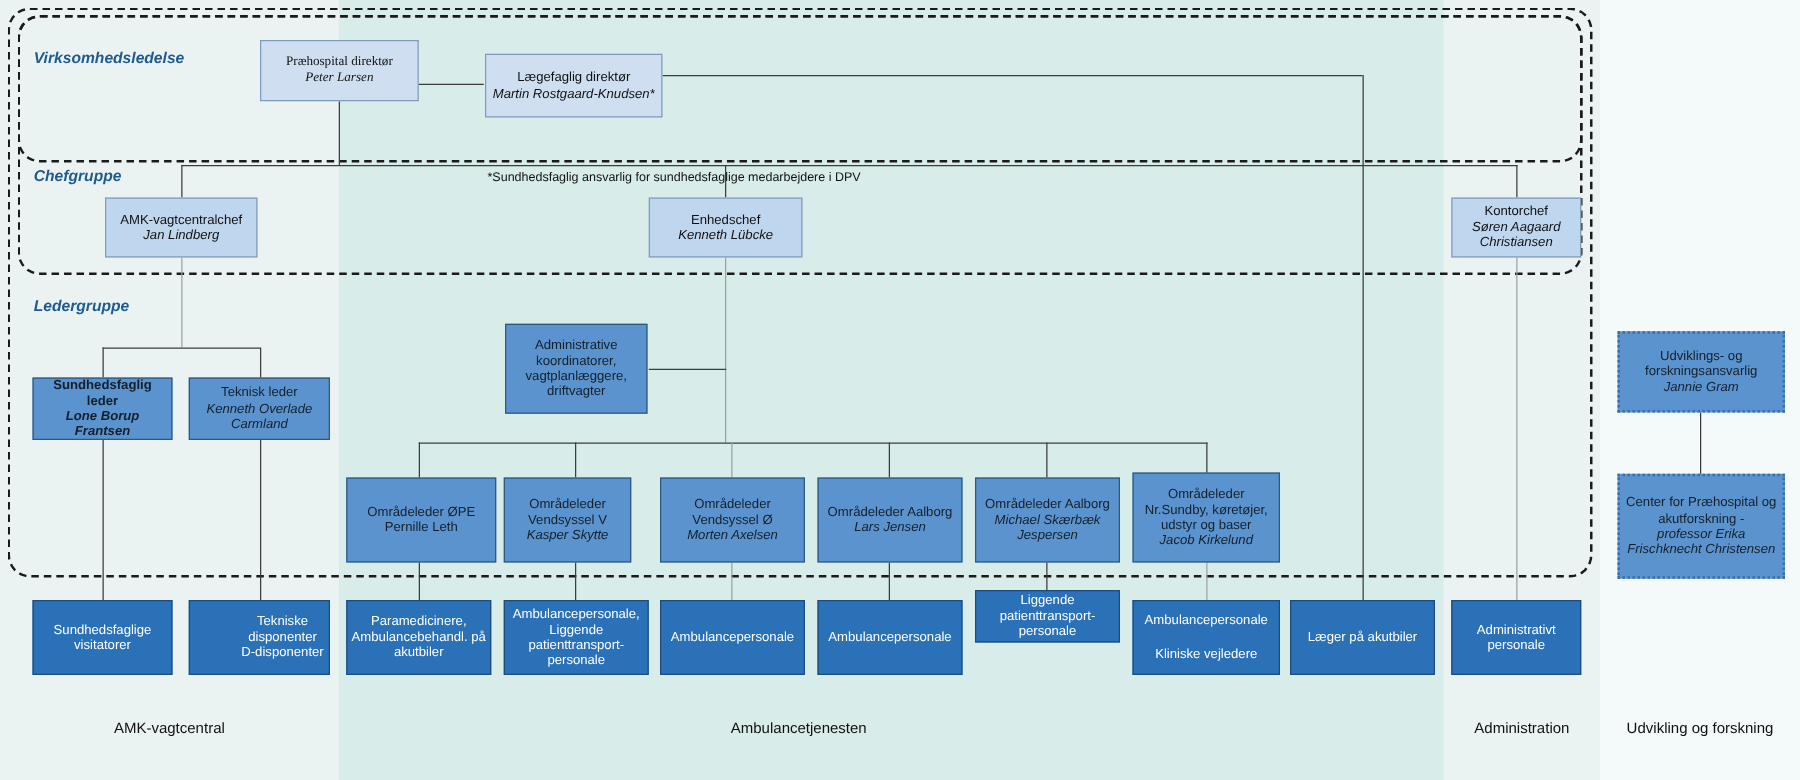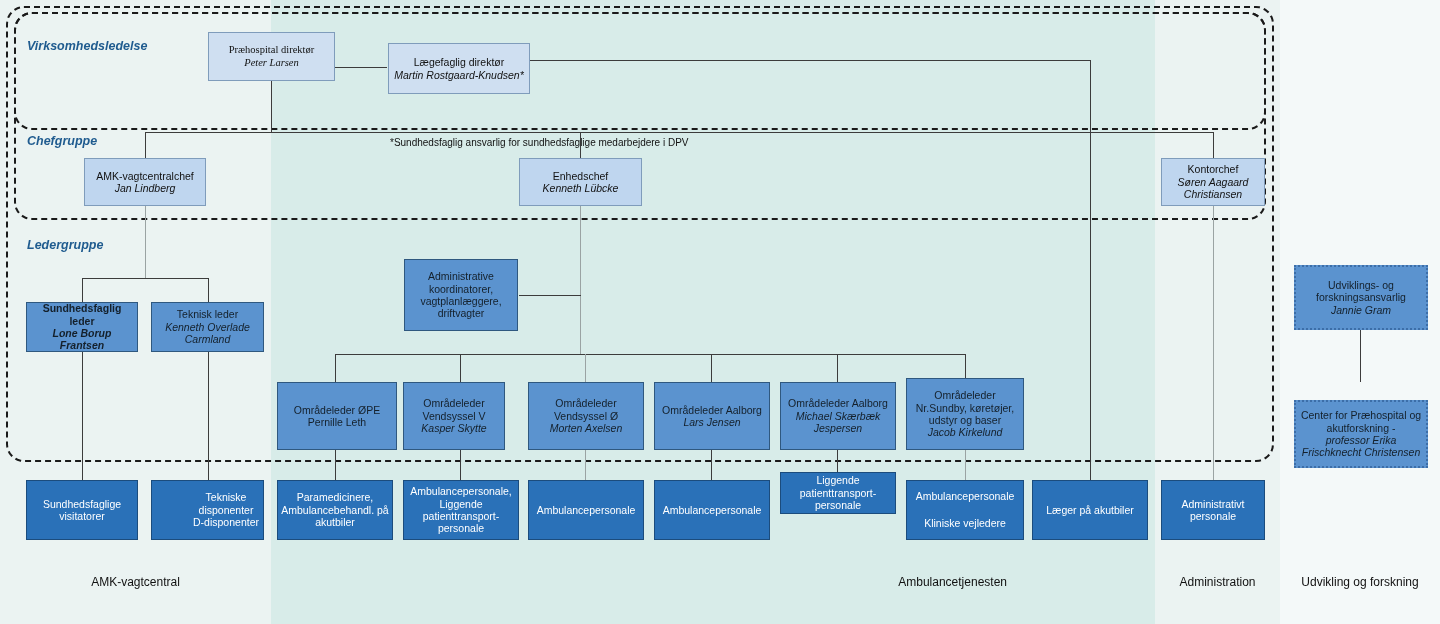--- a/index.html
+++ b/index.html
@@ -215,21 +215,21 @@
   <div class="box box-mid" style="left:906px; top:378px; width:118px; height:72px;">
     <span class="role">Områdeleder Nr.Sundby, køretøjer, udstyr og baser</span>
     <span class="pers">Jacob Kirkelund</span>
   </div>
 
   <div class="box box-dotted" style="left:1294px; top:265px; width:134px; height:65px;">
     <span class="role">Udviklings- og forskningsansvarlig</span>
     <span class="pers">Jannie Gram</span>
   </div>
 
-  <div class="box box-dotted" style="left:1294px; top:400px; width:134px; height:68px;">
+  <div class="box box-dotted" style="left:1294px; top:379px; width:134px; height:84px;">
     <span class="role">Center for Præhospital og akutforskning -</span>
     <span class="pers">professor Erika Frischknecht Christensen</span>
   </div>
 
   <div class="box box-leaf" style="left:26px; top:480px; width:112px; height:60px;">
     <span>Sundhedsfaglige visitatorer</span>
   </div>
   <div class="box box-leaf" style="left:151px; top:480px; width:113px; height:60px;padding-left:40px;">
     <span>Tekniske disponenter D-disponenter</span>
   </div>
@@ -253,17 +253,17 @@
     <span>Kliniske vejledere</span>
   </div>
   <div class="box box-leaf" style="left:1032px; top:480px; width:116px; height:60px;">
     <span>Læger på akutbiler</span>
   </div>
   <div class="box box-leaf" style="left:1161px; top:480px; width:104px; height:60px;">
     <span>Administrativt personale</span>
   </div>
 
   <div class="collabel" style="left:0px;    top:575px; width:271px;">AMK-vagtcentral</div>
-  <div class="collabel" style="left:271px;  top:575px; width:736px;text-align:right;">Ambulancetjenesten</div>
+  <div class="collabel" style="left:271px;  top:575px; width:736px;">Ambulancetjenesten</div>
   <div class="collabel" style="left:1155px; top:575px; width:125px;">Administration</div>
   <div class="collabel" style="left:1280px; top:575px; width:160px;">Udvikling og forskning</div>
 
 </div>
 
 </body></html>

